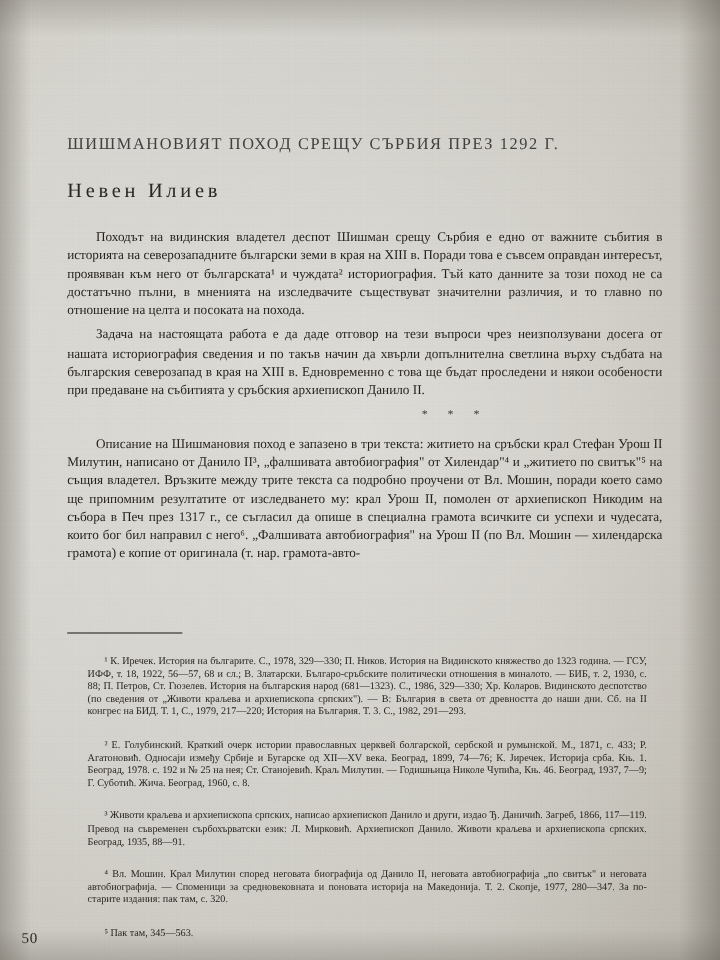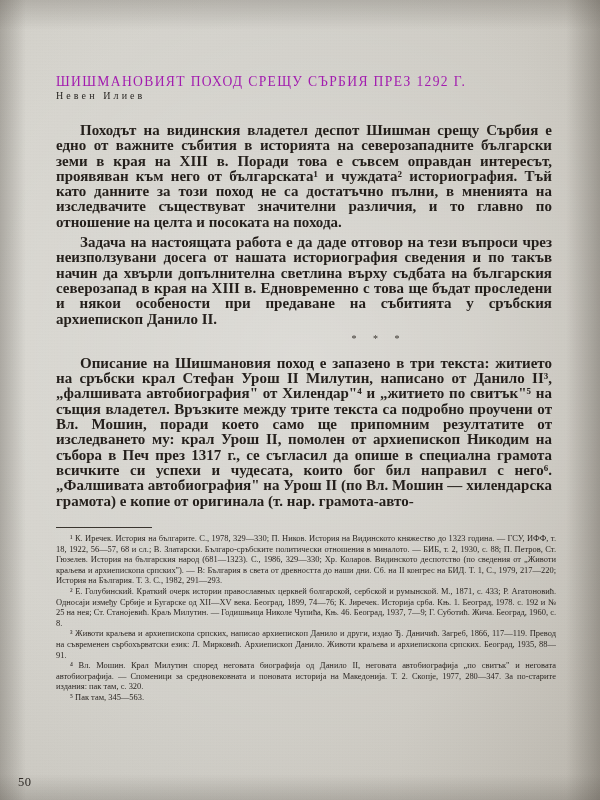--- a/index.html
+++ b/index.html
@@ -64,45 +64,45 @@
   }
 
   .content {
     position: absolute;
     left: 56px;
     right: 48px;
     top: 0;
   }
 
   .article-title {
-    margin-top: 74px;
+    margin-top: 112px;
     font-size: 13.6px;
     letter-spacing: 1.35px;
     font-weight: 400;
     text-align: left;
-    color: #a21caf;
+    color: #404040;
     white-space: nowrap;
     font-family: "Liberation Serif", "DejaVu Serif", serif;
   }
 
   .author {
-    font-size: 10px;
+    margin-top: 21px;
+    font-size: 17px;
     letter-spacing: 3.1px;
     color: #2a2724;
   }
 
   .body-block {
     margin-top: 22px;
-    font-size: 15px;
+    font-size: 11px;
     line-height: 15.3px;
     text-align: justify;
     text-justify: inter-word;
     color: #241f1b;
     hyphens: none;
-    font-weight: bold;
   }
   .body-block p {
     margin: 0 0 0 0;
     text-indent: 24px;
     text-align: justify;
   }
   .body-block p + p { margin-top: 5px; }
 
   .stars {
     margin-top: 6px;
@@ -123,21 +123,21 @@
     text-align: justify;
     color: #2a2521;
   }
   .fn-rule {
     width: 96px;
     height: 1px;
     background: #3a352f;
     margin-bottom: 5px;
   }
   .footnotes p {
-    margin: 0;
+    margin: 17px;
     text-indent: 14px;
     text-align: justify;
   }
   .page-number {
     position: absolute;
     left: 18px;
     bottom: 10px;
     font-size: 12.5px;
     color: #2b2724;
     letter-spacing: 0.5px;

